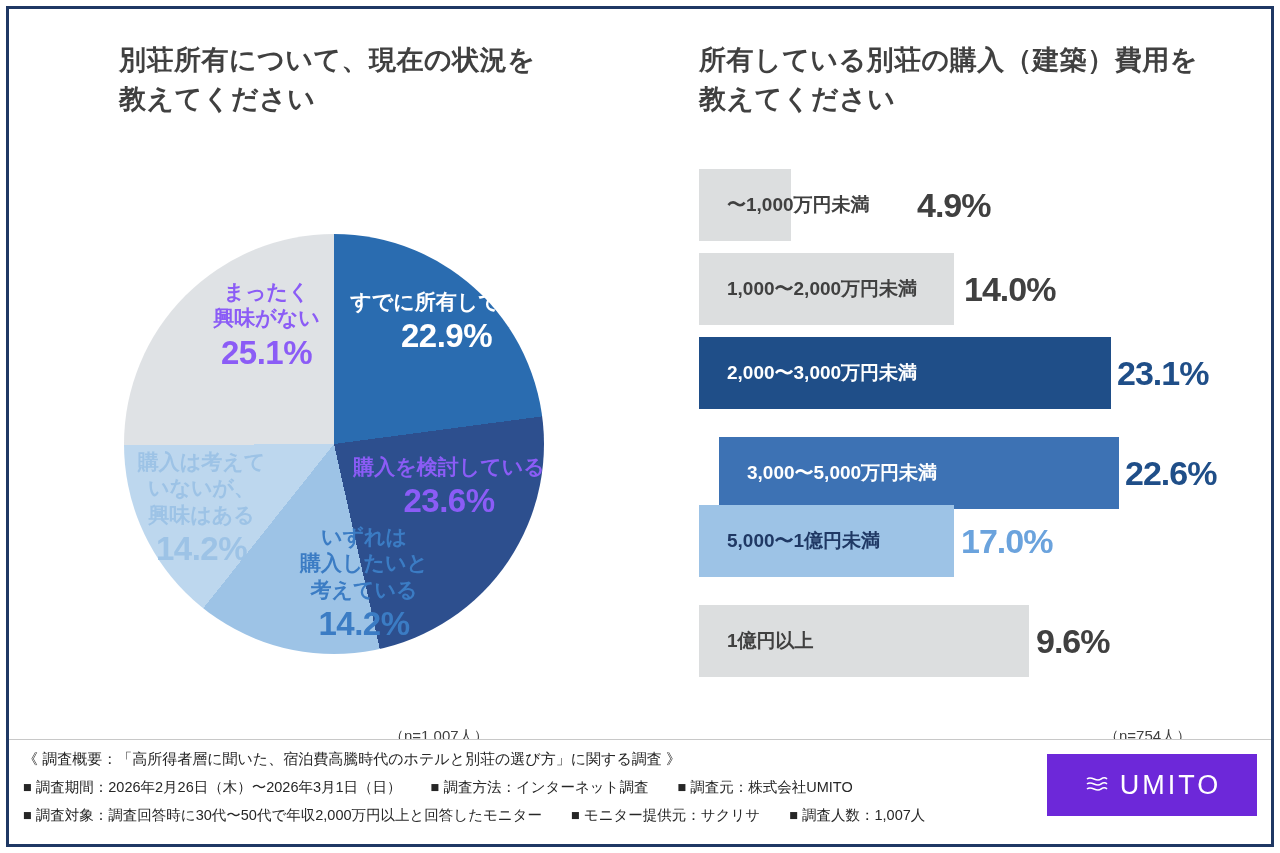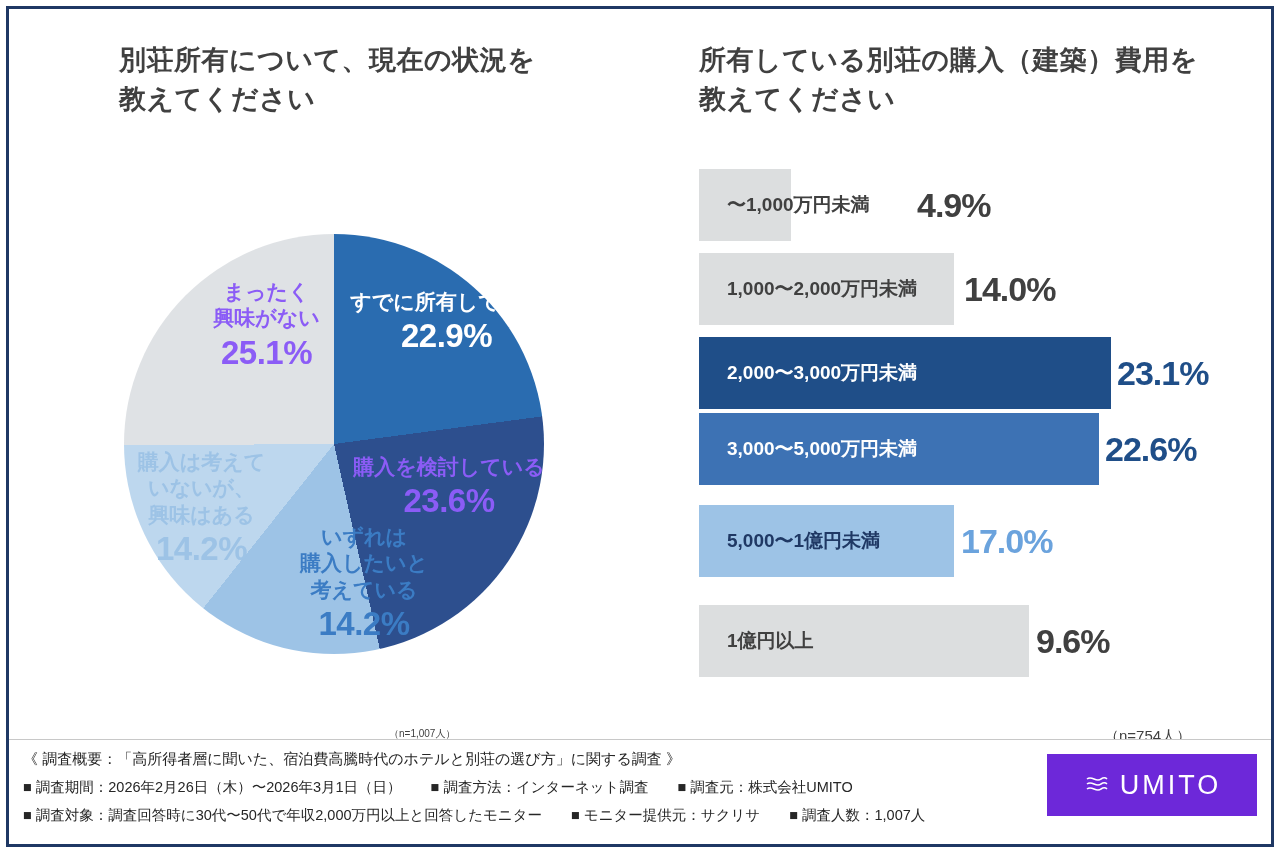--- a/index.html
+++ b/index.html
@@ -61,21 +61,21 @@
   }
   .pl-name { font-size: 21px; font-weight: bold; display:block; }
   .pl-val { font-size: 33px; font-weight: bold; display:block; letter-spacing: -0.5px; }
 
   #lbl-owned { left: 235px; top: 75px; width: 215px; color: #ffffff; }
   #lbl-considering { left: 230px; top: 240px; width: 230px; color: #8b5cf6; }
   #lbl-someday { left: 185px; top: 310px; width: 150px; color: #3b7cc4; }
   #lbl-interest { left: 10px; top: 235px; width: 175px; color: #9dc3e6; }
   #lbl-nointerest { left: 75px; top: 65px; width: 175px; color: #8b5cf6; }
 
-  .n-left { position: absolute; left: 380px; top: 718px; font-size: 10px; color: #404040; }
+  .n-left { position: absolute; left: 380px; top: 718px; font-size: 15px; color: #404040; }
   .n-right { position: absolute; left: 455px; top: 718px; font-size: 15px; color: #404040; }
 
   
   .bars { position: absolute; left: 50px; top: 160px; width: 560px; height: 560px; }
   .bar-row { position: absolute; left: 0; height: 72px; }
   .bar {
     position: absolute; left: 0; top: 0; height: 72px;
     display: flex; align-items: center;
   }
   .bar-cat {
@@ -172,21 +172,21 @@
         <div class="bar-cat" style="position:absolute; left:14px; top:50%; transform:translateY(-50%); color:#404040;">1,000〜2,000万円未満</div>
         <div class="bar-val" style="left:265px; color:#404040;">14.0%</div>
       </div>
 
       <div class="bar-row" style="top:168px; width:100%;">
         <div class="bar" style="width:412px; background:#1f4e88;"></div>
         <div class="bar-cat" style="position:absolute; left:14px; top:50%; transform:translateY(-50%); color:#ffffff;">2,000〜3,000万円未満</div>
         <div class="bar-val" style="left:418px; color:#1f4e88;">23.1%</div>
       </div>
 
-      <div class="bar-row" style="top:244px; width:100%;">
+      <div class="bar-row" style="top:268px; width:100%;margin-left:20px;">
         <div class="bar" style="width:400px; background:#3d72b4;"></div>
         <div class="bar-cat" style="position:absolute; left:14px; top:50%; transform:translateY(-50%); color:#ffffff;">3,000〜5,000万円未満</div>
         <div class="bar-val" style="left:406px; color:#1f4e88;">22.6%</div>
       </div>
 
       <div class="bar-row" style="top:336px; width:100%;">
         <div class="bar" style="width:255px; background:#9dc3e6;"></div>
         <div class="bar-cat" style="position:absolute; left:14px; top:50%; transform:translateY(-50%); color:#1f3864;">5,000〜1億円未満</div>
         <div class="bar-val" style="left:262px; color:#6ba3dd;">17.0%</div>
       </div>

